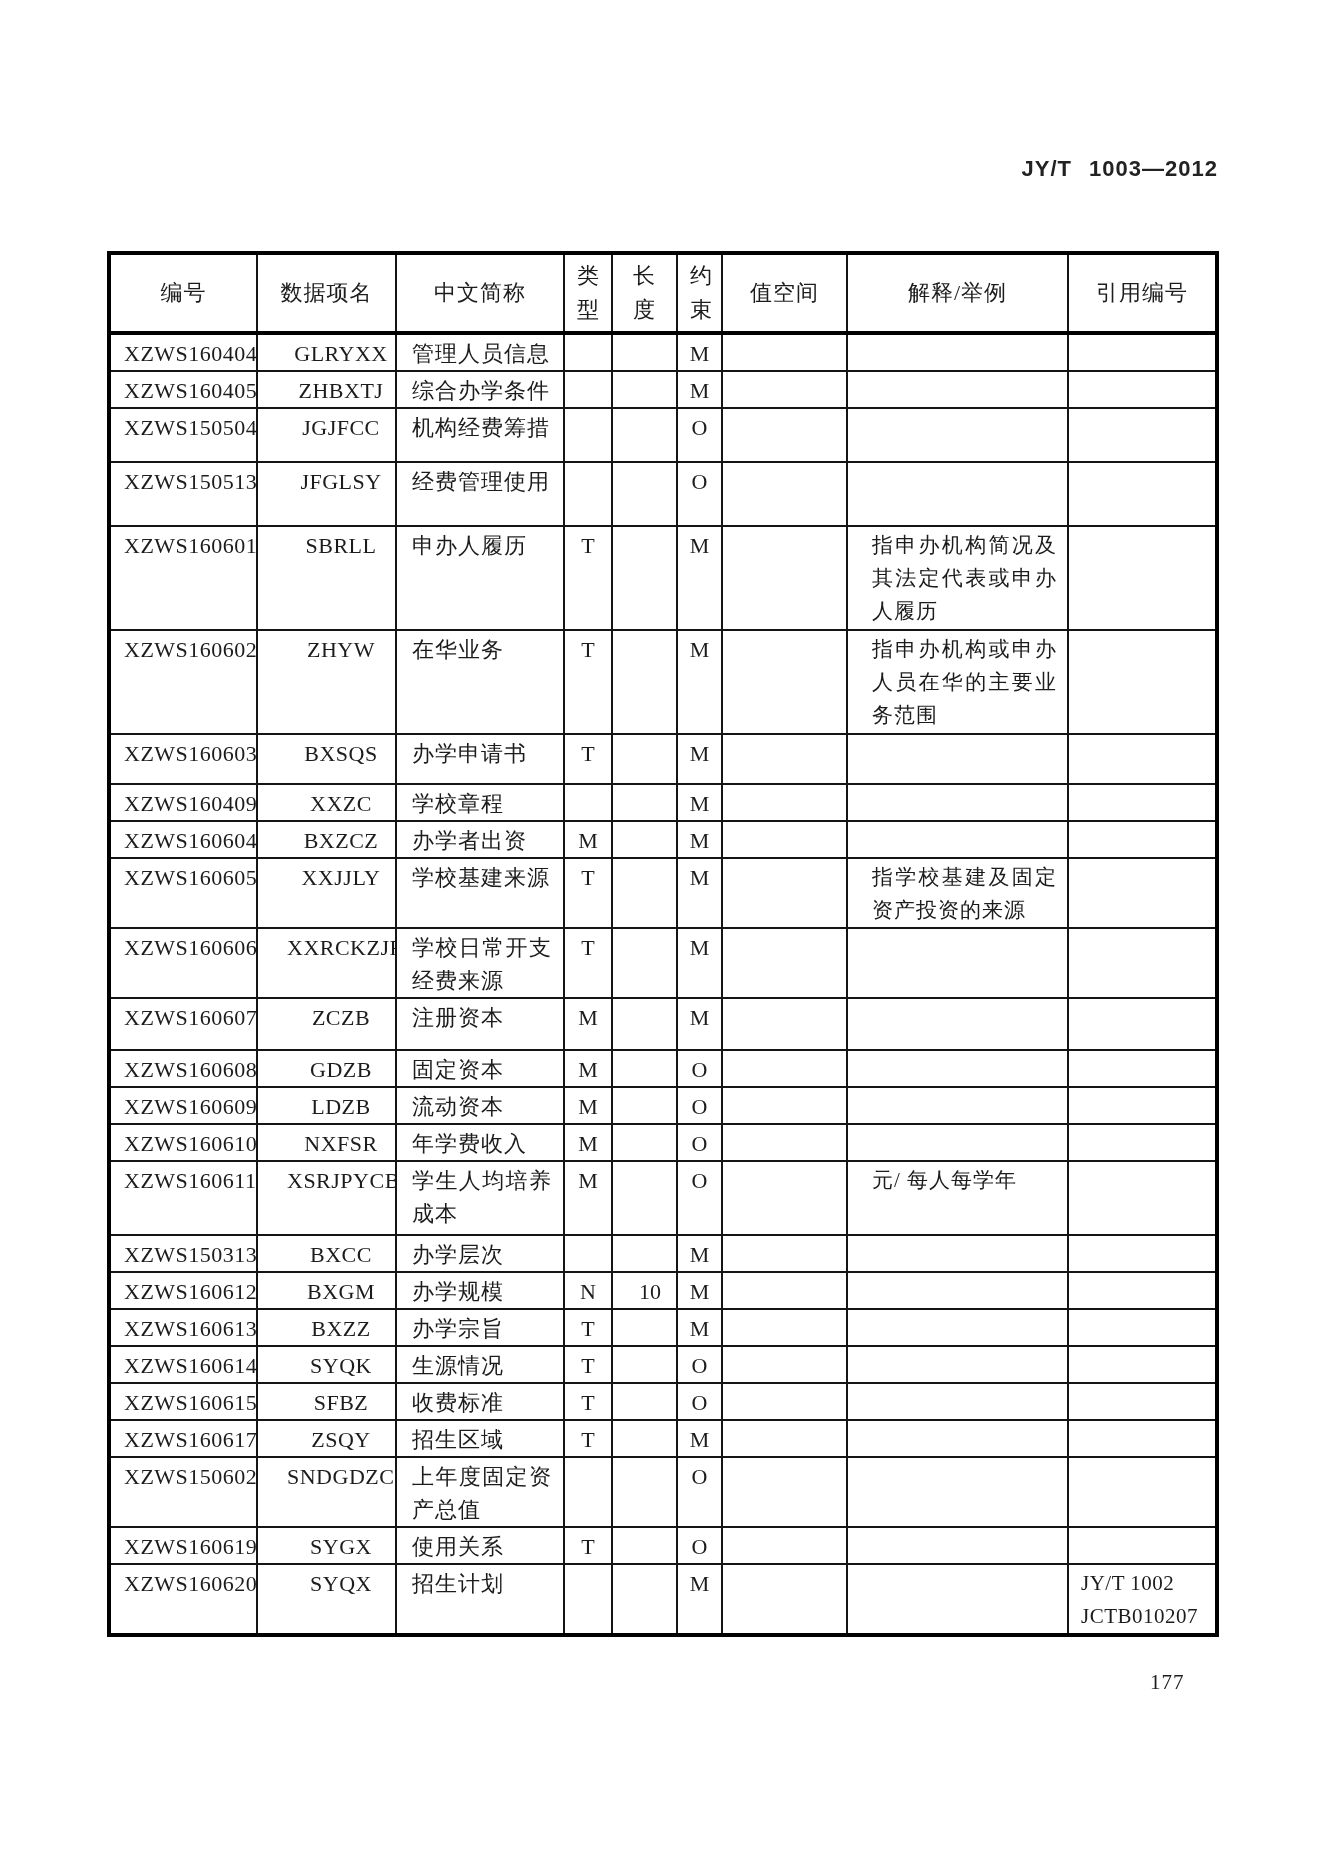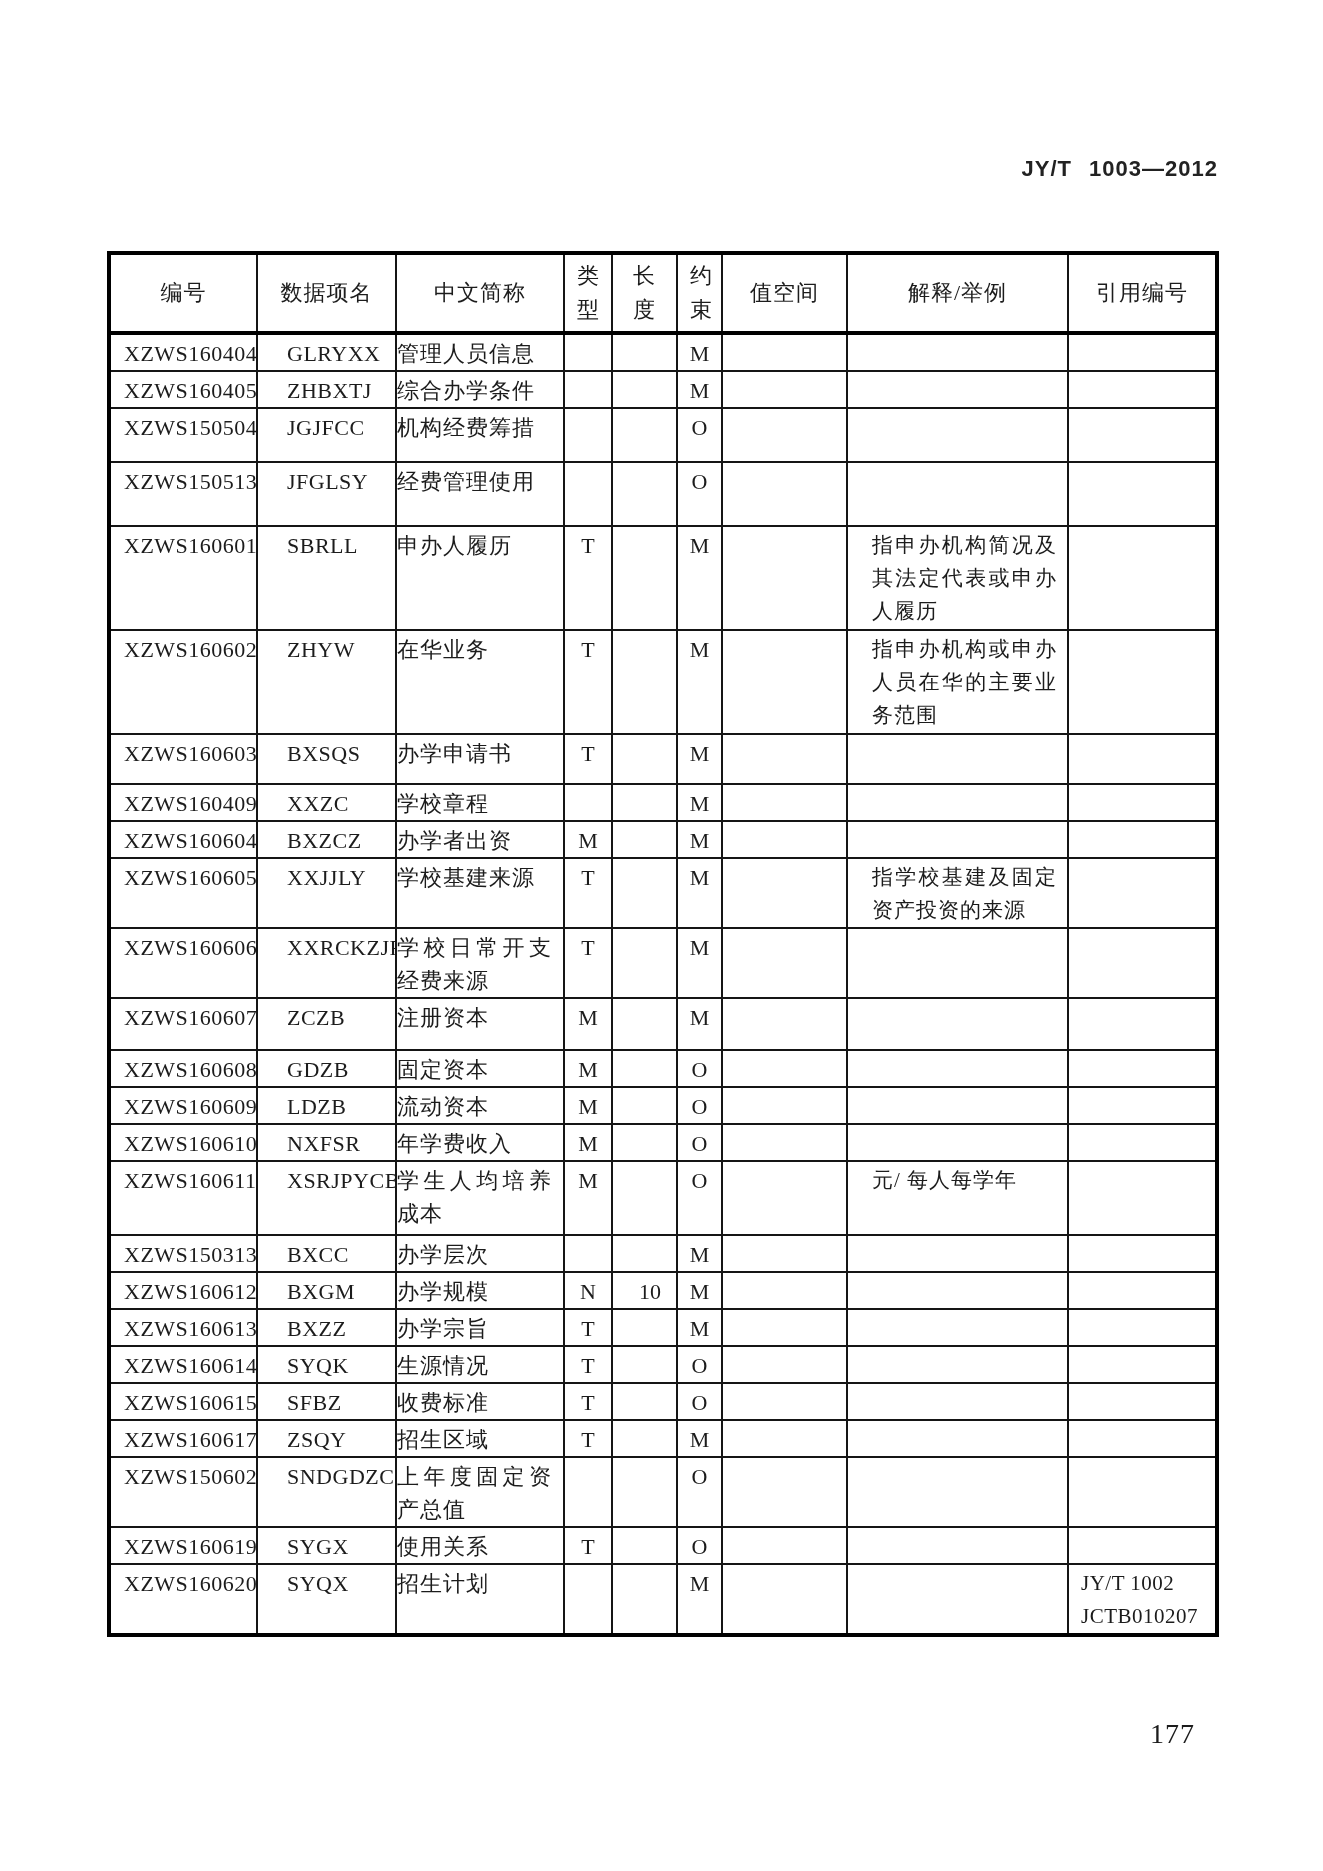--- a/index.html
+++ b/index.html
@@ -52,45 +52,45 @@
   thead th.v { word-break: break-all; padding: 0 12px; }
   tbody tr { height: 36px; }
   tbody td {
     vertical-align: top;
     font-size: 22px;
     line-height: 33px;
     padding-top: 2px;
     overflow: hidden;
   }
   td.c-code  { padding-left: 13px; letter-spacing: 0.5px; }
-  td.c-item  { padding-left: 29px; letter-spacing: 0.5px; }
-  td.c-cn    { padding-right: 11px; text-align: justify; letter-spacing: 1px; }
+  td.c-item  { padding-left: 29px; letter-spacing: 0.5px; text-align: center; }
+  td.c-cn    { padding-left: 15px; padding-right: 11px; text-align: justify; letter-spacing: 1px; }
   td.c-type  { text-align: center; }
   td.c-len   { text-align: right; padding-right: 15px; }
   td.c-cons  { text-align: center; }
   td.c-space { }
   td.c-expl  { font-size: 21px; padding-left: 24px; padding-right: 10px; text-align: justify; letter-spacing: 1px; }
   td.c-ref   { font-size: 21px; padding-left: 12px; white-space: pre-line; letter-spacing: 0.5px; }
   
   tbody tr:nth-child(3)  { height: 54px; }
   tbody tr:nth-child(4)  { height: 64px; }
   tbody tr:nth-child(5)  { height: 104px; }
   tbody tr:nth-child(6)  { height: 104px; }
   tbody tr:nth-child(7)  { height: 50px; }
   tbody tr:nth-child(10) { height: 70px; }
   tbody tr:nth-child(11) { height: 70px; }
   tbody tr:nth-child(12) { height: 52px; }
   tbody tr:nth-child(16) { height: 74px; }
   tbody tr:nth-child(25) { height: 70px; }
   tbody tr:nth-child(28) { height: 78px; }
   .page-number {
     position: absolute;
-    top: 1718px;
+    top: 1670px;
     left: 1150px;
-    font-size: 28px;
+    font-size: 21px;
     letter-spacing: 1px;
   }
 </style>
 </head>
 <body>
 
 <div class="page">
 
   <div class="doc-code">JY/T 1003—2012</div>
 

